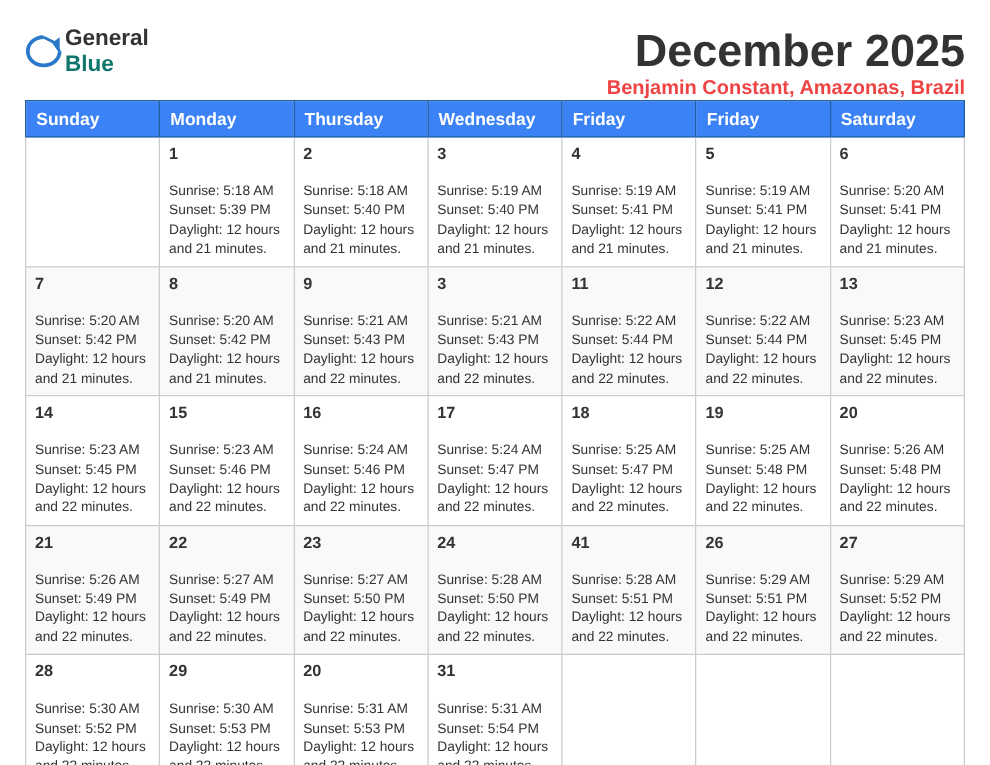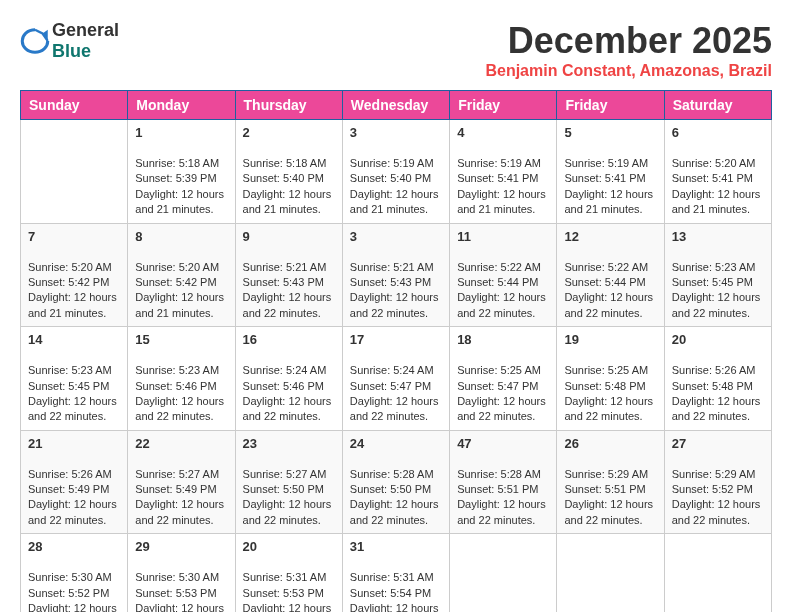--- a/index.html
+++ b/index.html
@@ -7,21 +7,20 @@
       font-family: Arial, sans-serif;
       background: #fff;
       width: 792px;
       min-height: 612px;
       padding: 20px;
     }
     .header-section {
       display: flex;
       justify-content: space-between;
       align-items: flex-start;
-      margin-bottom: 10px;
     }
     .logo {
       display: flex;
       align-items: center;
     }
     .logo-icon {
       width: 30px;
       height: 30px;
       margin-right: 2px;
     }
@@ -37,21 +36,21 @@
       font-size: 16px;
       color: #ef4444;
       font-weight: bold;
     }
     .calendar {
       width: 100%;
       border-collapse: collapse;
       border: 1px solid #ccc;
     }
     .calendar th {
-      background-color: #ec4899;
+      background-color: #3b82f6;
       color: #fff;
       text-align: left;
       padding: 6px 8px;
       font-size: 14px;
       border: 1px solid #2060a0;
     }
     .calendar td {
       vertical-align: top;
       padding: 5px 7px;
       border: 1px solid #ccc;
@@ -287,21 +286,21 @@
 and 22 minutes.</div>
         </td>
         <td>
           <span class="day-number">24</span>
           <div class="day-info" style="white-space: pre-wrap;">Sunrise: 5:28 AM
 Sunset: 5:50 PM
 Daylight: 12 hours
 and 22 minutes.</div>
         </td>
         <td>
-          <span class="day-number">47</span>
+          <span class="day-number">41</span>
           <div class="day-info" style="white-space: pre-wrap;">Sunrise: 5:28 AM
 Sunset: 5:51 PM
 Daylight: 12 hours
 and 22 minutes.</div>
         </td>
         <td>
           <span class="day-number">26</span>
           <div class="day-info" style="white-space: pre-wrap;">Sunrise: 5:29 AM
 Sunset: 5:51 PM
 Daylight: 12 hours

